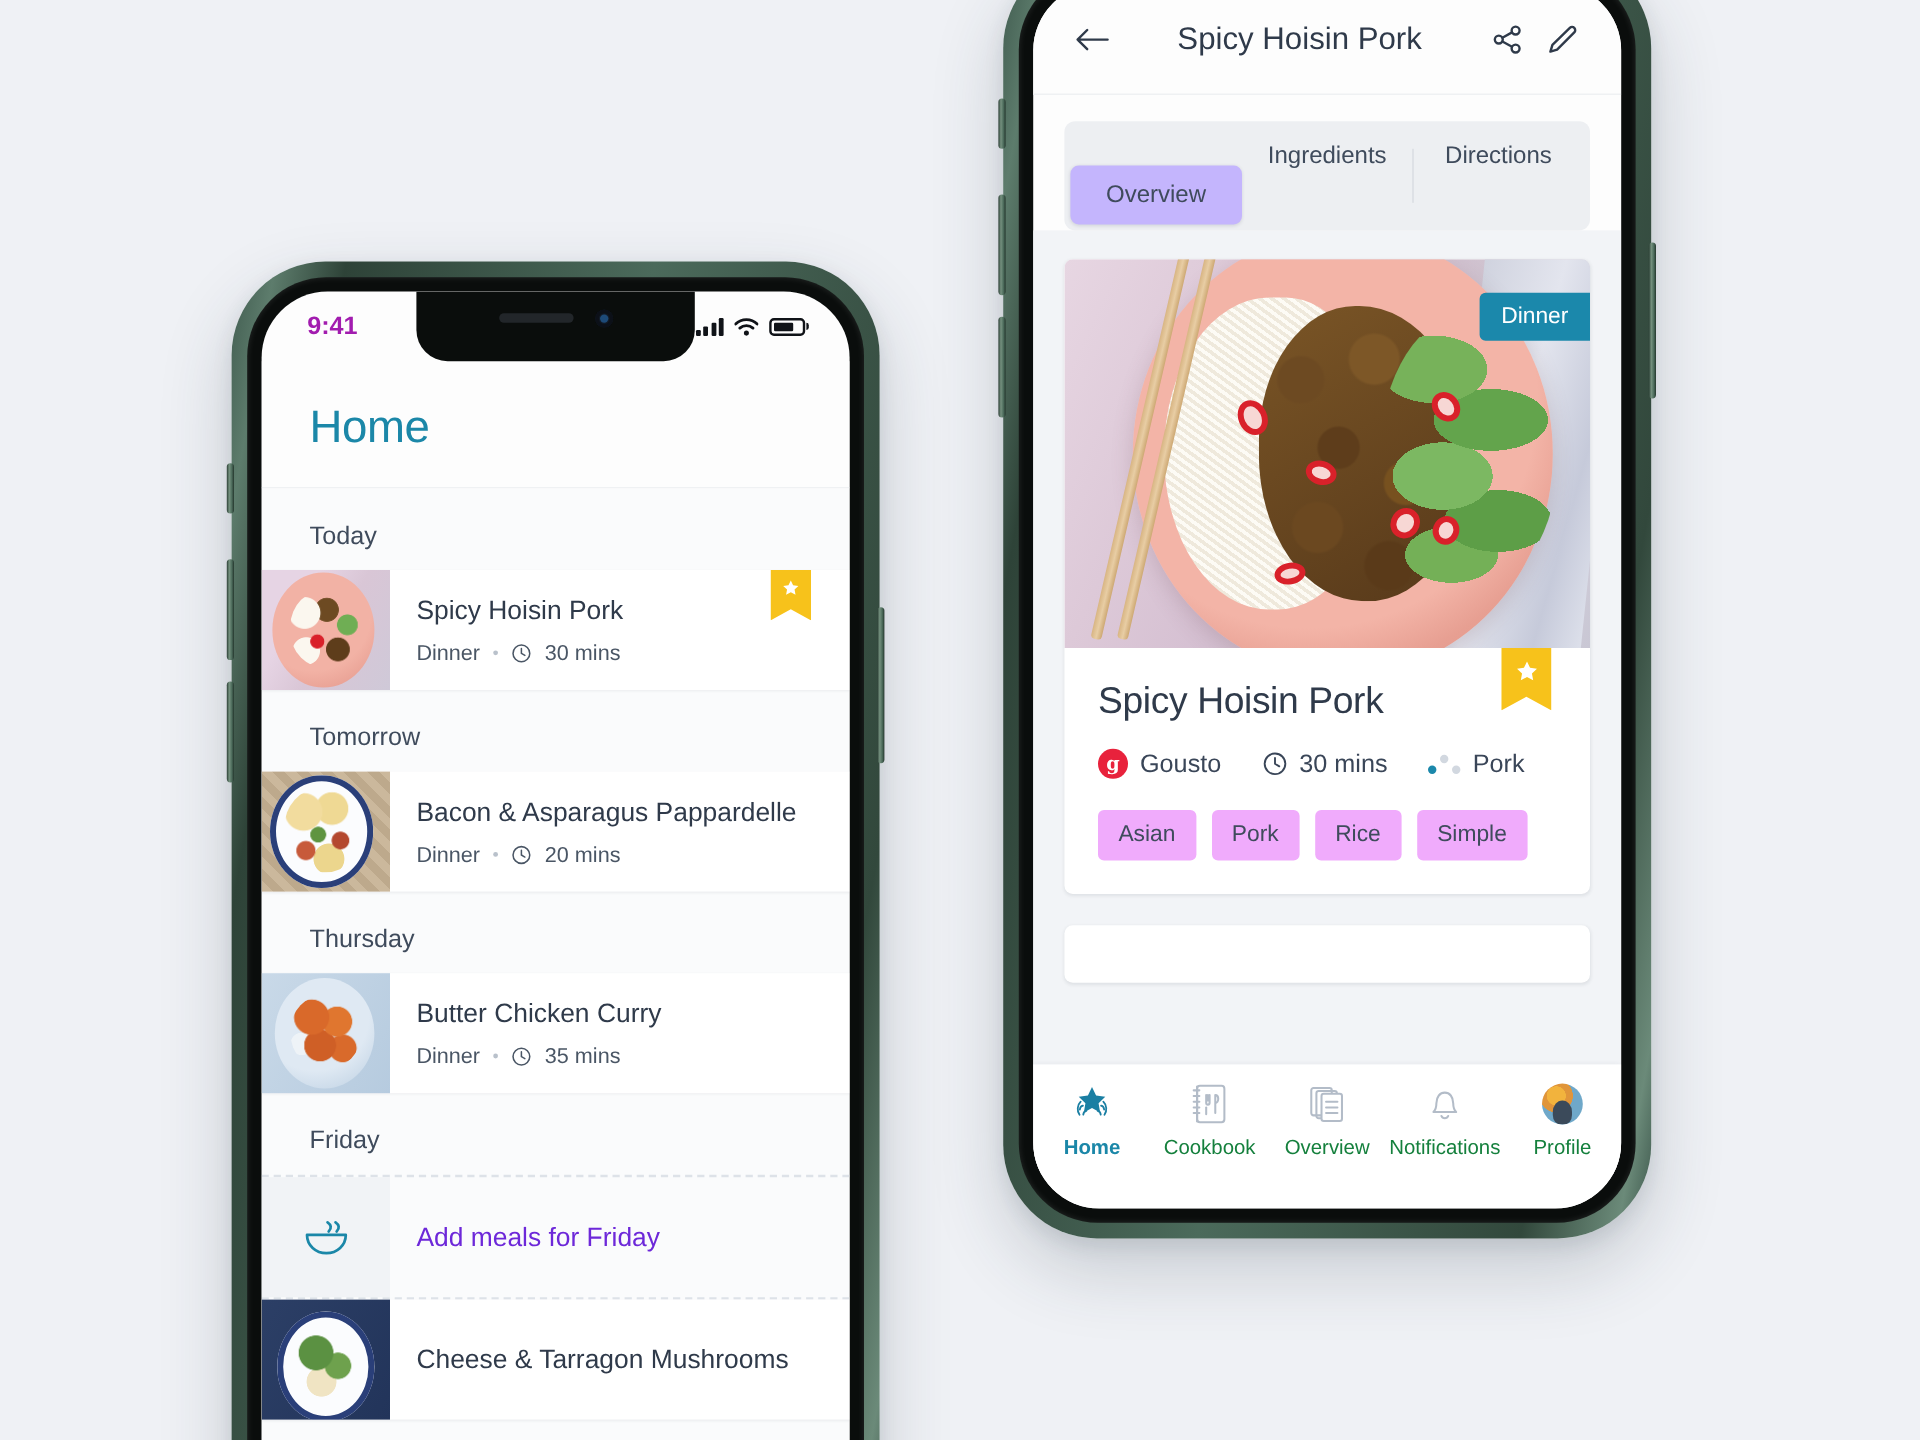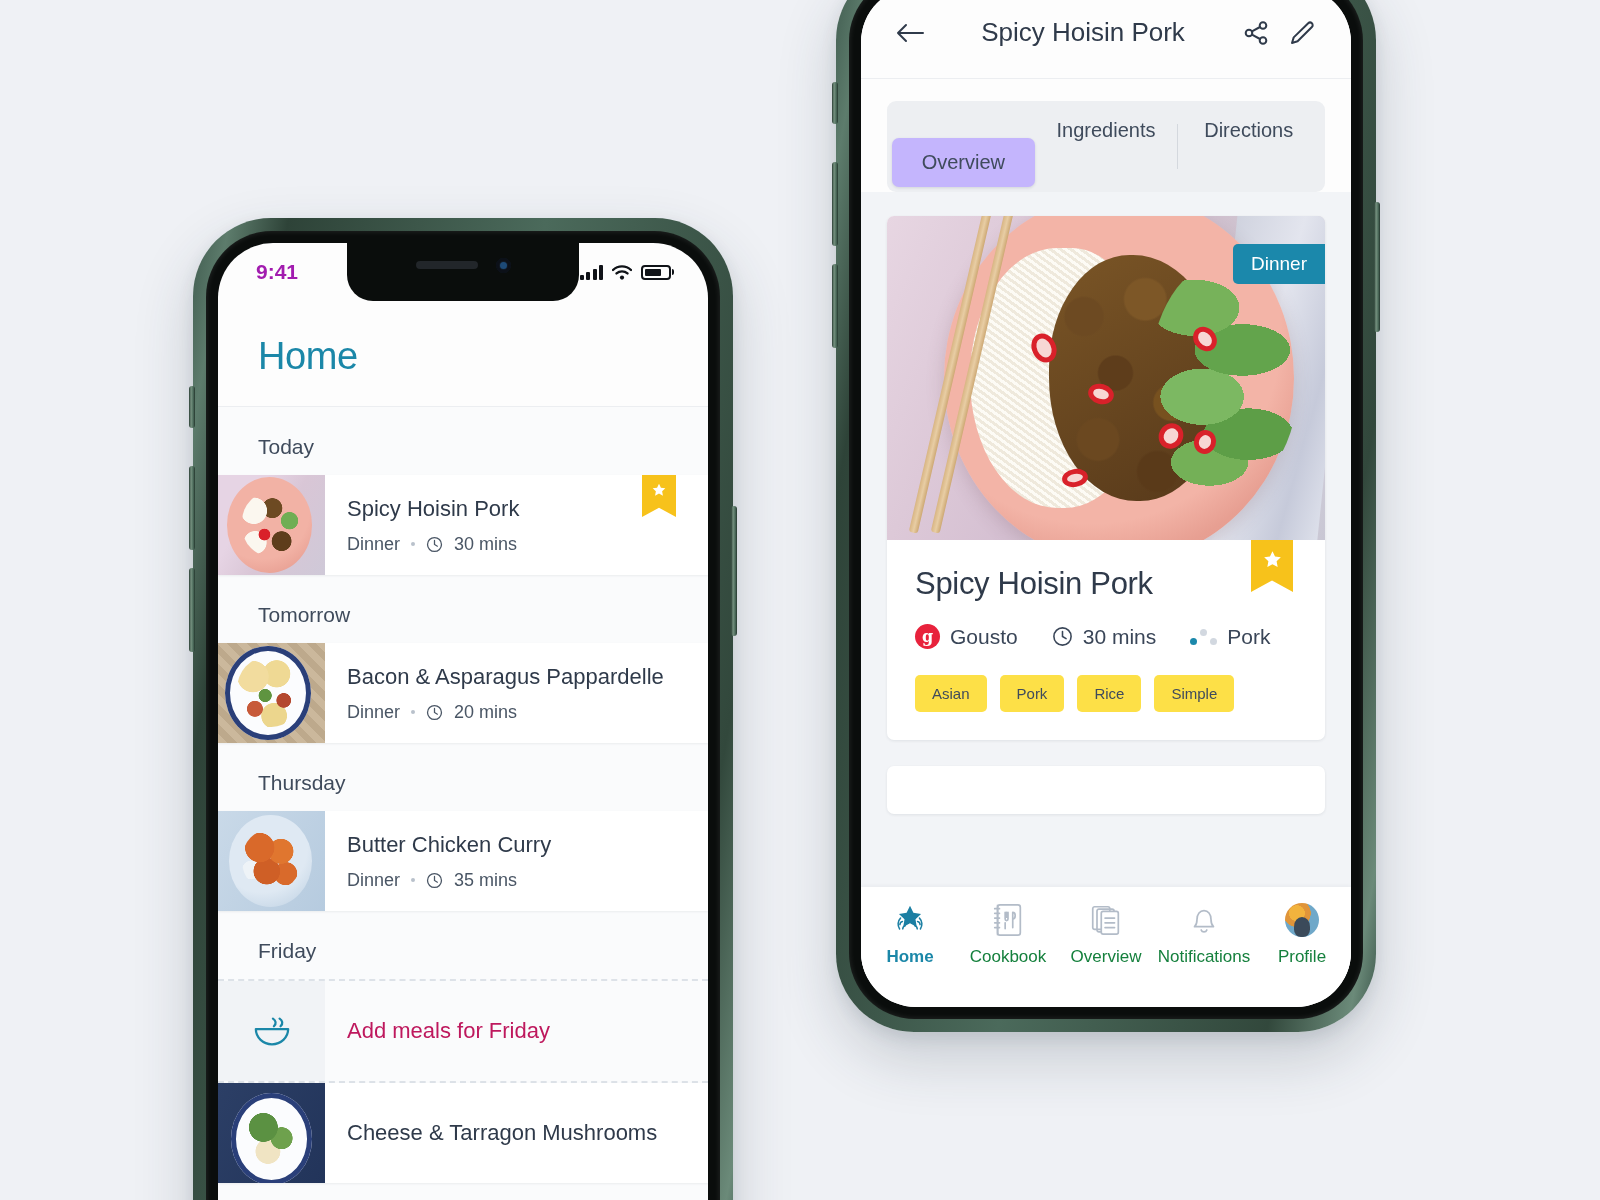--- a/index.html
+++ b/index.html
@@ -117,21 +117,21 @@
   .bookmark svg { width: 16px; height: 16px; fill: #fff; }
 
   .addmeal {
     margin: 0 0; display: flex; border: 2px dashed #dde2e8; background: transparent;
     border-left: none; border-right: none;
   }
   .addmeal-ic {
     width: 107px; height: 100px; flex: 0 0 107px; background: #f1f3f6;
     display: flex; align-items: center; justify-content: center;
   }
-  .addmeal-txt { display: flex; align-items: center; padding-left: 22px; font-size: 22px; color: #be185d; text-align: right; }
+  .addmeal-txt { display: flex; align-items: center; padding-left: 22px; font-size: 22px; color: #6d28d9; text-align: right; }
 
   
   .nav-top {
     height: 92px; display: flex; align-items: center; padding: 0 26px;
     background: #fdfdfd; border-bottom: 1px solid #eceef1; position: relative; z-index: 20;
   }
   .nav-title { flex: 1; text-align: center; font-size: 26px; color: #2f3a4a; }
   .icon-btn { width: 46px; height: 46px; display:flex; align-items:center; justify-content:center; }
   .icon-btn svg { stroke: #2f3a4a; fill: none; stroke-width: 2; }
 
@@ -172,21 +172,21 @@
     width: 25px; height: 25px; border-radius: 50%; background: #e8223c;
     color:#fff; font-size: 16px; display:flex; align-items:center; justify-content:center;
     font-weight: bold; font-family:"DejaVu Serif", serif;
   }
   .diff-dots { display:flex; align-items:flex-end; gap:3px; height:16px; }
   .diff-dots i { display:block; width:7px;height:7px;border-radius:50%;background:#d2d8e0; }
   .diff-dots i.on { background:#1b88ab; }
   .diff-dots i:nth-child(2){ align-self:flex-start; }
   .recipe-desc { margin-top: 24px; font-size: 20px; line-height: 1.62; color: #8a94a3; }
   .tag-row { margin-top: 26px; display: flex; gap: 13px; flex-wrap: wrap; }
-  .tag { background: #fde047; color: #3f4b5c; font-size: 15px; padding: 10px 17px; border-radius: 5px; }
+  .tag { background: #f0abfc; color: #3f4b5c; font-size: 19px; padding: 10px 17px; border-radius: 5px; }
 
   .nutri-card { margin: 26px 26px 0; background: #fff; border-radius: 7px;
     box-shadow: 0 1px 3px rgba(30,40,60,.09); padding: 26px 28px 22px; }
 
   .bottom-nav {
     position: absolute; bottom: 0; left: 0; right: 0; height: 120px; background: #fff;
     display: flex; align-items: flex-start; padding-top: 14px; z-index: 25;
     box-shadow: 0 -1px 4px rgba(30,40,60,.05);
   }
   .nav-item { flex: 1; display: flex; flex-direction: column; align-items: center; gap: 8px; }

